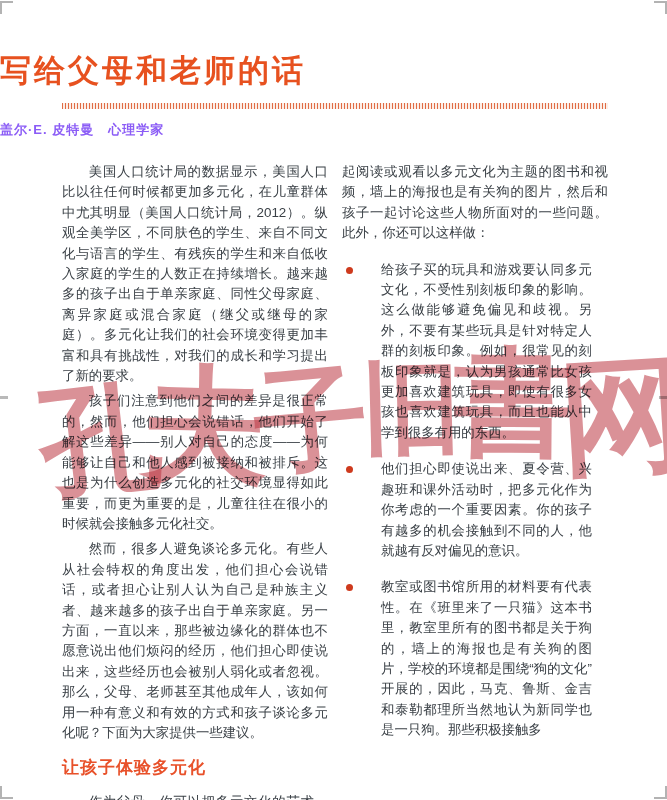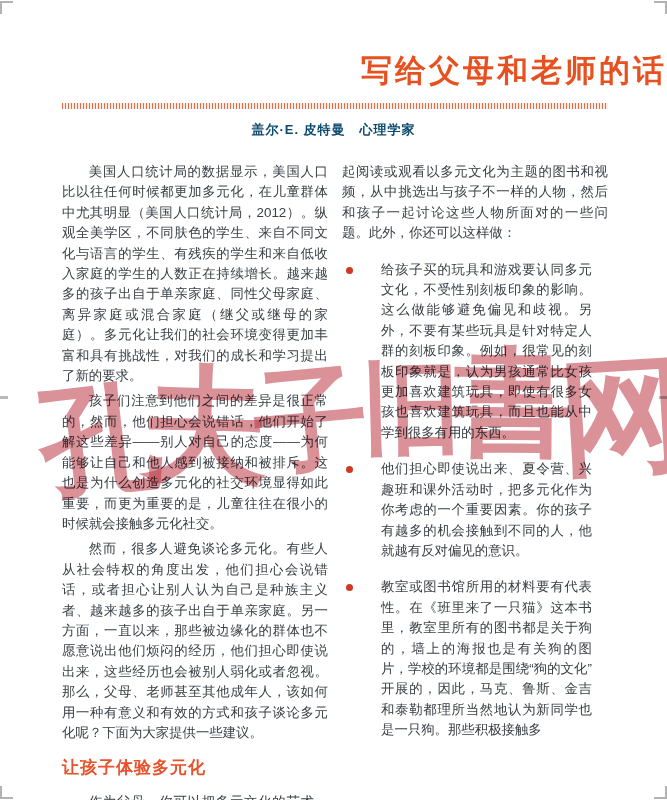--- a/index.html
+++ b/index.html
@@ -16,31 +16,31 @@
   .crop.tr{top:1px;right:0;border-top-width:2px;border-right-width:2px;}
   .crop.bl{bottom:1px;left:0;border-bottom-width:2px;border-left-width:2px;}
   .crop.br{bottom:1px;right:0;border-bottom-width:2px;border-right-width:2px;}
   .edge-tick{position:absolute;top:396px;width:8px;height:0;border-top:3px solid #b9b9b9;}
   .edge-tick.left{left:0;}
   .edge-tick.right{right:0;}
 
   
   .title{
     position:absolute;top:50px;left:0;width:100%;margin:0;
-    text-align:right;font-size:31px;font-weight:bold;letter-spacing:3px;
+    text-align:left;font-size:31px;font-weight:bold;letter-spacing:3px;
     color:#e7511f;font-family:"Liberation Serif","DejaVu Serif",serif;
   }
   .rule{
     position:absolute;top:103px;left:62px;width:546px;height:6px;
     background-image:repeating-linear-gradient(to right,
       #e06c45 0px,#e06c45 1.2px,#fceee7 1.2px,#fceee7 3px);
   }
   .author{
     position:absolute;top:121px;left:0;width:100%;
-    text-align:center;font-size:13px;font-weight:bold;color:#0c4a6e;
+    text-align:left;font-size:13px;font-weight:bold;color:#8b5cf6;
     letter-spacing:1px;
   }
 
   
   .columns{
     position:absolute;top:162px;left:62px;width:546px;
     display:flex;gap:14px;
   }
   .col{width:266px;}
   .para{
@@ -98,21 +98,21 @@
 
     <div class="col">
       <p class="para">美国人口统计局的数据显示，美国人口比以往任何时候都更加多元化，在儿童群体中尤其明显（美国人口统计局，2012）。纵观全美学区，不同肤色的学生、来自不同文化与语言的学生、有残疾的学生和来自低收入家庭的学生的人数正在持续增长。越来越多的孩子出自于单亲家庭、同性父母家庭、离异家庭或混合家庭（继父或继母的家庭）。多元化让我们的社会环境变得更加丰富和具有挑战性，对我们的成长和学习提出了新的要求。</p>
       <p class="para">孩子们注意到他们之间的差异是很正常的，然而，他们担心会说错话，他们开始了解这些差异——别人对自己的态度——为何能够让自己和他人感到被接纳和被排斥。这也是为什么创造多元化的社交环境显得如此重要，而更为重要的是，儿童往往在很小的时候就会接触多元化社交。</p>
       <p class="para">然而，很多人避免谈论多元化。有些人从社会特权的角度出发，他们担心会说错话，或者担心让别人认为自己是种族主义者、越来越多的孩子出自于单亲家庭。另一方面，一直以来，那些被边缘化的群体也不愿意说出他们烦闷的经历，他们担心即使说出来，这些经历也会被别人弱化或者忽视。那么，父母、老师甚至其他成年人，该如何用一种有意义和有效的方式和孩子谈论多元化呢？下面为大家提供一些建议。</p>
       <h2 class="section-heading">让孩子体验多元化</h2>
       <p class="para">作为父母，你可以把多元文化的艺术、文学和音乐融入到家庭和孩子的生活中，并带着孩子一起尽力了解这些作品的意义和价值；也可以和孩子一</p>
     </div>
 
     <div class="col">
-      <p class="para cont">起阅读或观看以多元文化为主题的图书和视频，从中挑选出与孩子不一样的人物，然后和孩子一起讨论这些人物所面对的一些问题。此外，你还可以这样做：</p>
+      <p class="para cont">起阅读或观看以多元文化为主题的图书和视频，墙上的海报也是有关狗的图片，然后和孩子一起讨论这些人物所面对的一些问题。此外，你还可以这样做：</p>
 
       <div class="bullet">
         <span class="dot"></span>
         <p class="btext">给孩子买的玩具和游戏要认同多元文化，不受性别刻板印象的影响。这么做能够避免偏见和歧视。另外，不要有某些玩具是针对特定人群的刻板印象。例如，很常见的刻板印象就是，认为男孩通常比女孩更加喜欢建筑玩具，即使有很多女孩也喜欢建筑玩具，而且也能从中学到很多有用的东西。</p>
       </div>
 
       <div class="bullet">
         <span class="dot"></span>
         <p class="btext">他们担心即使说出来、夏令营、兴趣班和课外活动时，把多元化作为你考虑的一个重要因素。你的孩子有越多的机会接触到不同的人，他就越有反对偏见的意识。</p>
       </div>

